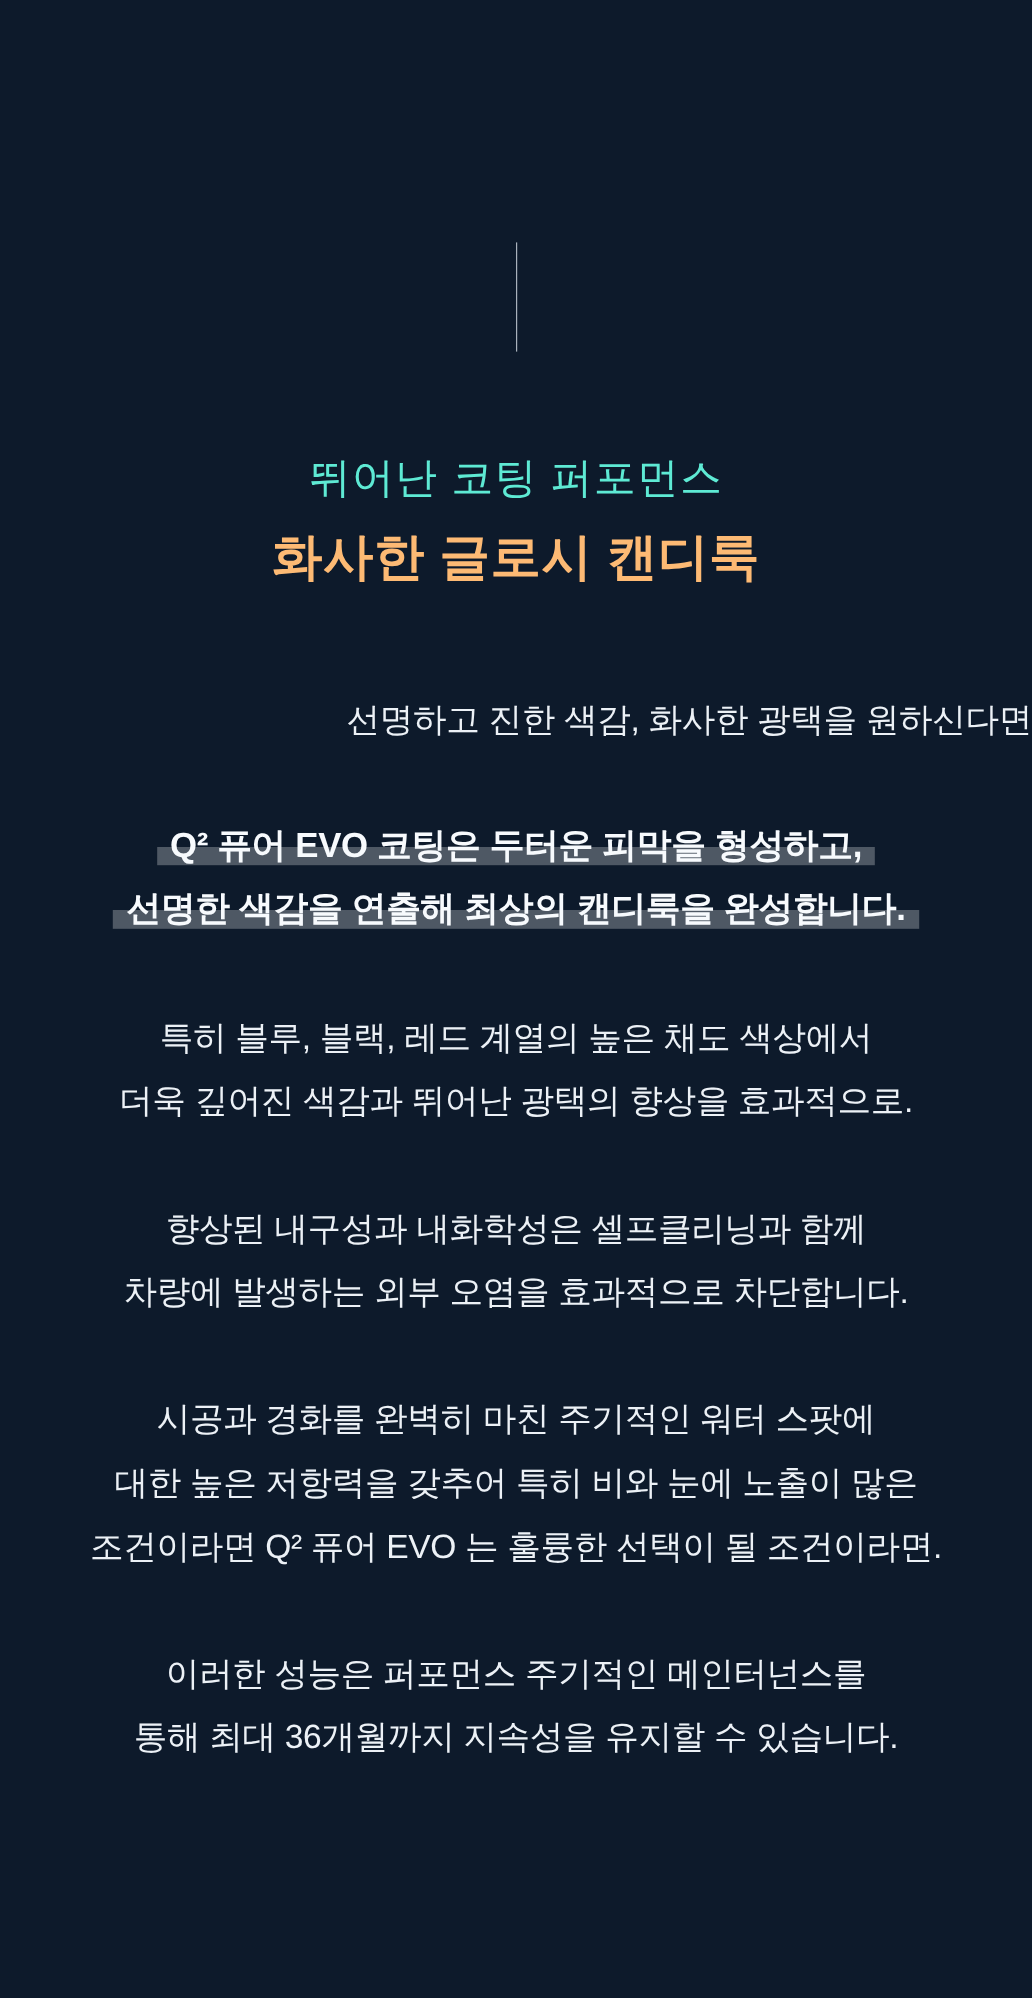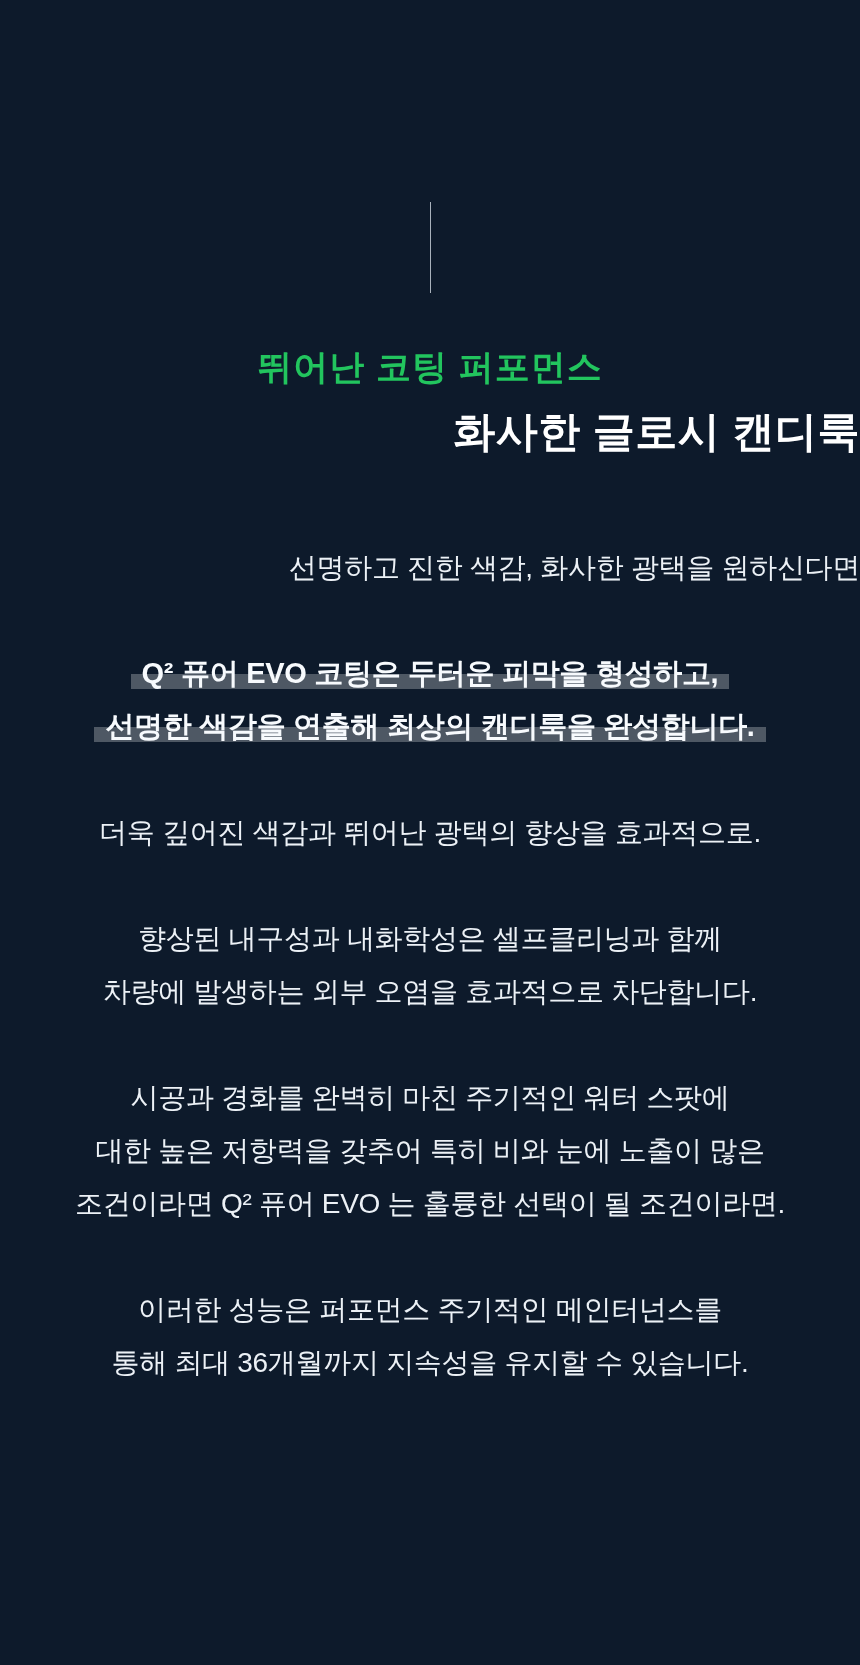--- a/index.html
+++ b/index.html
@@ -19,35 +19,34 @@
     font-family: "Liberation Sans", sans-serif;
     color: #eef2f7;
   }
   .divider {
     width: 1px;
     height: 91px;
     margin: 202px auto 0;
     background: rgba(222, 230, 238, 0.75);
   }
   .subtitle {
-    margin: 52px 0 0;
+    margin: 84px 0 0;
     font-size: 35px;
     line-height: 44px;
-    font-weight: 700;
+    font-weight: 400;
     letter-spacing: 1px;
-    color: #22c55e;
+    color: #5eead4;
   }
   .title {
     margin: 18px 0 0;
     font-size: 42px;
     line-height: 50px;
     font-weight: 800;
     letter-spacing: 0.5px;
-    color: #ffffff;
-    text-align: right;
+    color: #fdba74;
   }
   .para {
     font-size: 28px;
     line-height: 53px;
     font-weight: 400;
     color: #ecf1f6;
     margin: 53px 0 0;
     letter-spacing: -0.3px;
   }
   .para.first {
@@ -78,20 +77,21 @@
   <div class="para first">
     <div>선명하고 진한 색감, 화사한 광택을 원하신다면</div>
   </div>
 
   <div class="para hl">
     <div><span class="band">Q² 퓨어 EVO 코팅은 두터운 피막을 형성하고,</span></div>
     <div><span class="band">선명한 색감을 연출해 최상의 캔디룩을 완성합니다.</span></div>
   </div>
 
   <div class="para">
+    <div>특히 블루, 블랙, 레드 계열의 높은 채도 색상에서</div>
     <div>더욱 깊어진 색감과 뛰어난 광택의 향상을 효과적으로.</div>
   </div>
 
   <div class="para">
     <div>향상된 내구성과 내화학성은 셀프클리닝과 함께</div>
     <div>차량에 발생하는 외부 오염을 효과적으로 차단합니다.</div>
   </div>
 
   <div class="para">
     <div>시공과 경화를 완벽히 마친 주기적인 워터 스팟에</div>

